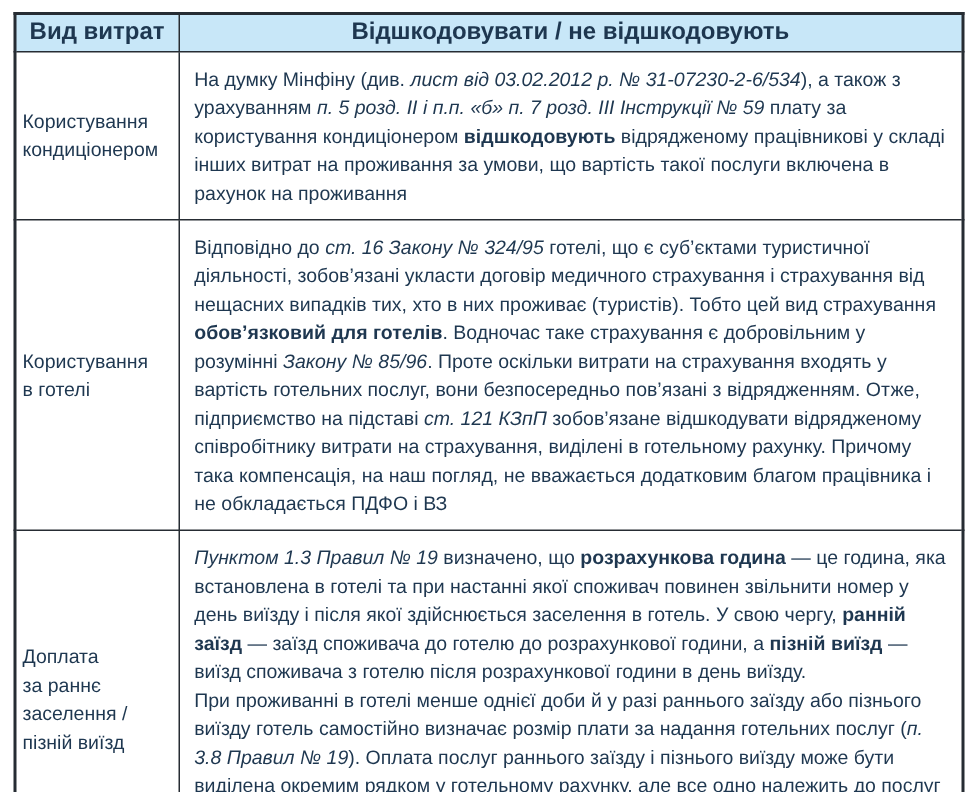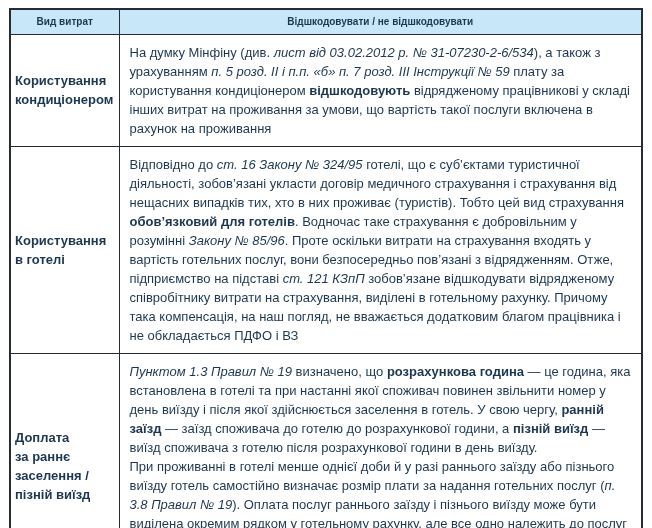--- a/index.html
+++ b/index.html
@@ -23,29 +23,29 @@
     table-layout:fixed;
     border:2px solid var(--border);
   }
   table.vt th, table.vt td{
     border:1px solid var(--border);
     vertical-align:middle;
   }
   th.c1{width:109px;}
   thead th{
     background:var(--header-bg);
-    font-size:10px;
+    font-size:16px;
     font-weight:bold;
     height:25px;
     text-align:center;
     padding:2px 4px;
   }
   td.label{
     font-size:13px;
-    font-weight:bold;
+    font-weight:normal;
     line-height:19px;
     padding:4px 2px 4px 4px;
     white-space:pre-line;
     text-align:left;
   }
   td.content{
     font-size:13px;
     line-height:19px;
     padding:8px 10px;
     text-align:left;
@@ -58,21 +58,21 @@
   .para i{font-style:italic;}
 </style>
 </head>
 <body>
 
 <div class="page">
   <table class="vt">
     <thead>
       <tr>
         <th class="c1">Вид витрат</th>
-        <th class="c2">Відшкодовувати / не відшкодовувати</th>
+        <th class="c2">Відшкодовувати / не відшкодовують</th>
       </tr>
     </thead>
     <tbody>
       <tr class="r1">
         <td class="label">Користування
 кондиціонером</td>
         <td class="content">
             <div class="para">На думку Мінфіну (див. <i>лист від 03.02.2012 р. № 31-07230-2-6/534</i>), а також з урахуванням <i>п. 5 розд. II і п.п. «б» п. 7 розд. III Інструкції № 59</i> плату за користування кондиціонером <b>відшкодовують</b> відрядженому працівникові у складі інших витрат на проживання за умови, що вартість такої послуги включена в рахунок на проживання</div>
           </td>
       </tr>

